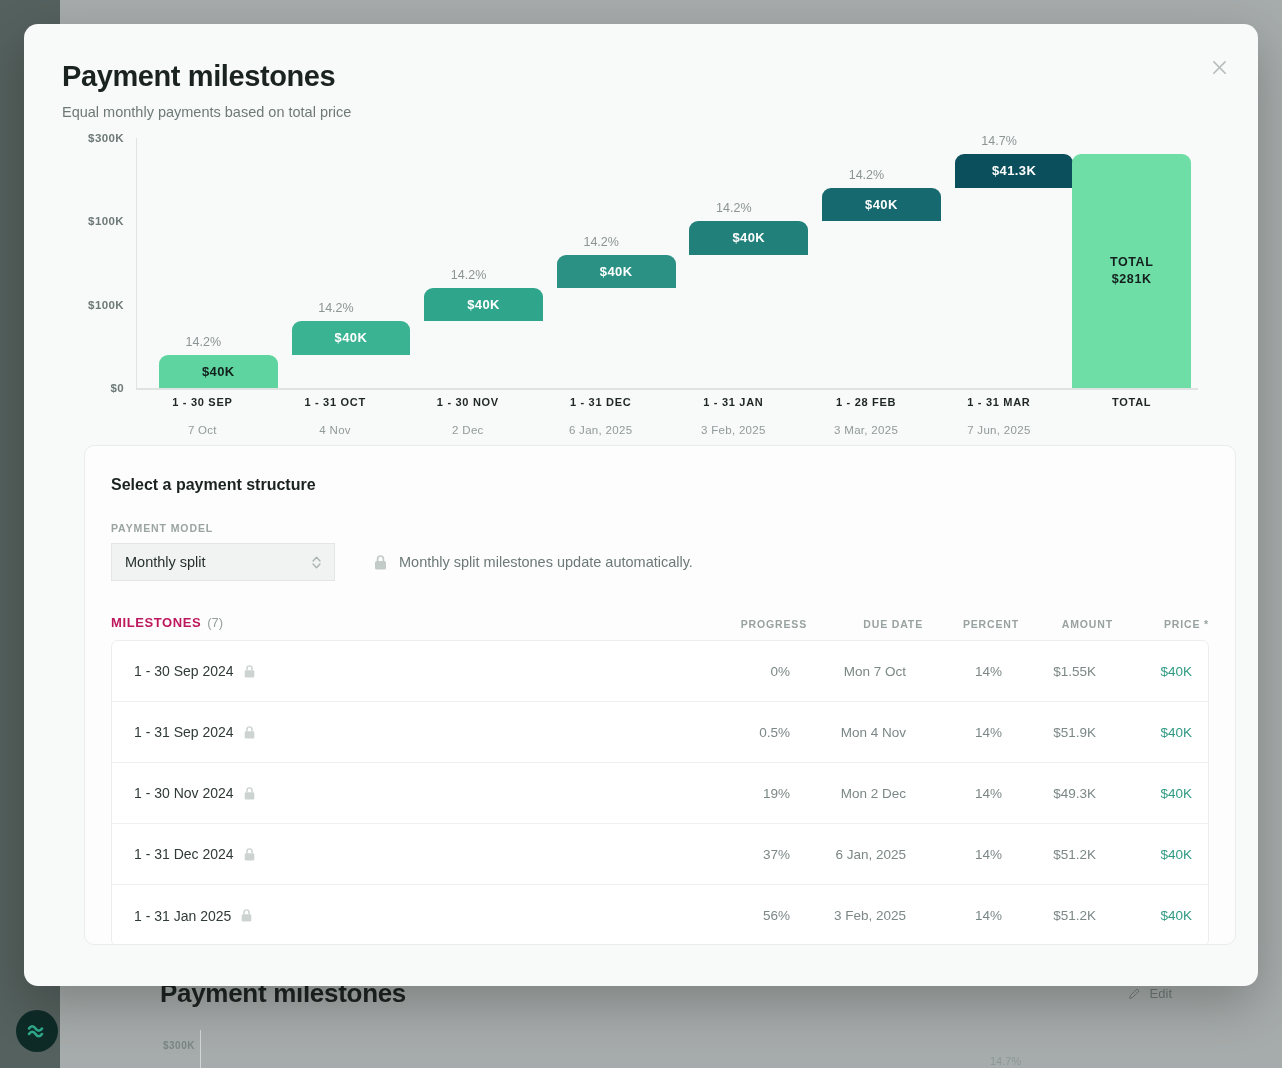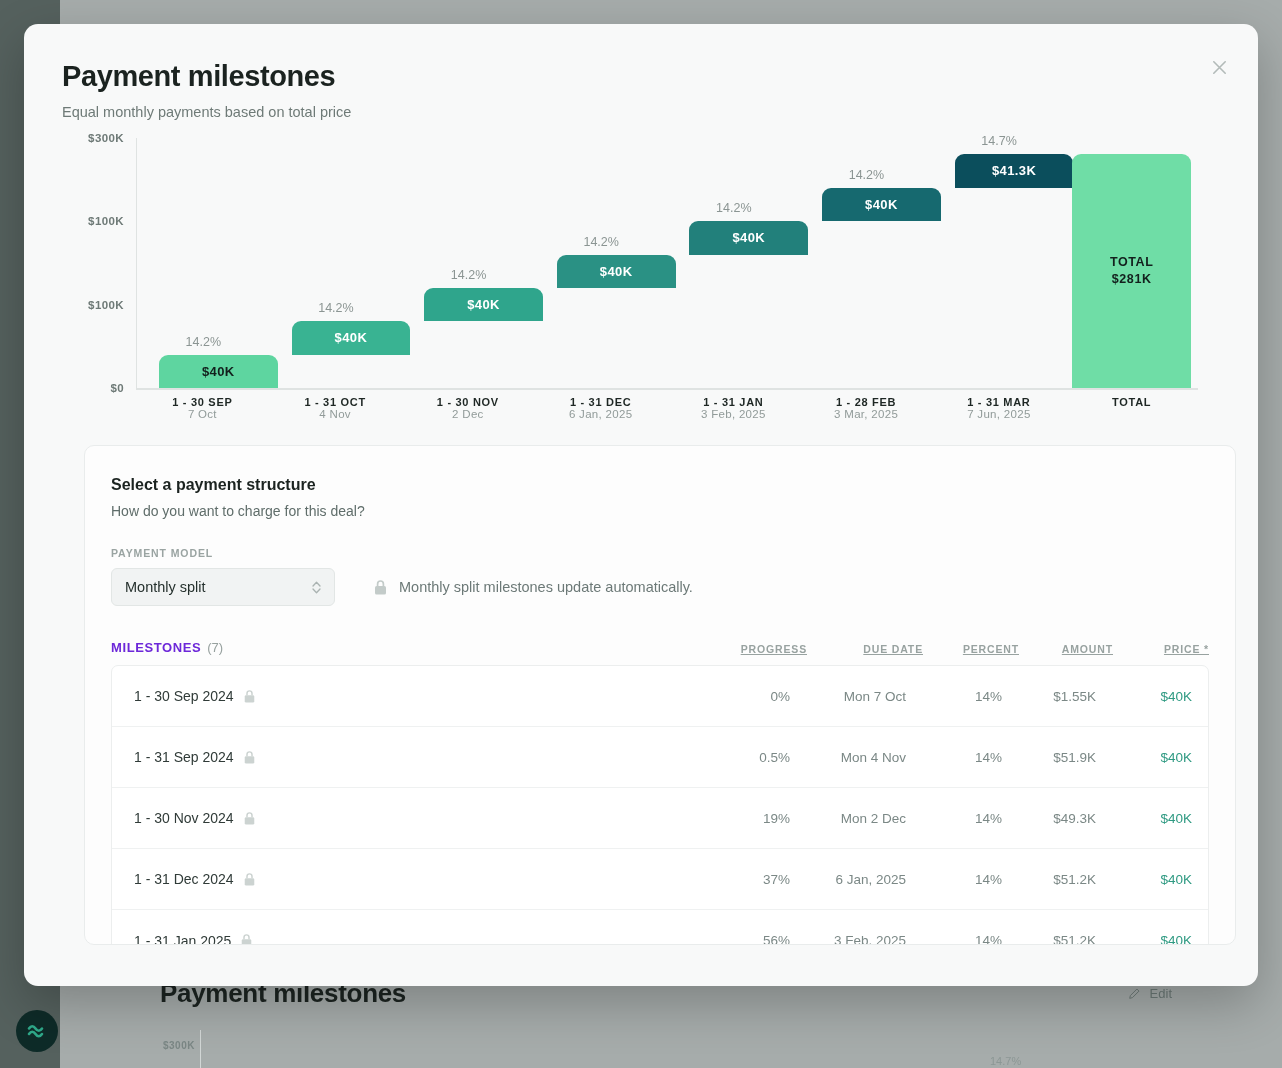--- a/index.html
+++ b/index.html
@@ -96,62 +96,62 @@
   }
   .total-bar span {
     font-size: 12.5px; font-weight: 700; color: #13201d;
     letter-spacing: .6px; line-height: 1.35;
   }
   .x-labels { position: absolute; left: 112px; right: 60px; top: 258px; }
   .x-item { position: absolute; text-align: center; }
   .x-main {
     font-size: 11px; font-weight: 700; color: #1e2724; letter-spacing: .7px;
   }
-  .x-sub { margin-top: 0; font-size: 11.5px; color: #919b99; letter-spacing: .3px; }
+  .x-sub { margin-top: 16px; font-size: 11.5px; color: #919b99; letter-spacing: .3px; }
 
   
   .card {
     margin: 12px 22px 0 60px;
     background: #fdfdfd; border: 1px solid #e9ecec;
     border-radius: 10px; padding: 30px 0 0 0;
     height: 500px; overflow: hidden;
   }
   .card-pad { padding: 0 26px; }
   .card-title { font-size: 16px; font-weight: 700; color: #1b2320; }
   .card-sub { margin-top: 9px; font-size: 14px; color: #5f6d6a; }
   .field-label {
     margin-top: 28px; font-size: 10.5px; font-weight: 700;
     color: #9aa4a2; letter-spacing: .9px;
   }
   .row-select { margin-top: 9px; display: flex; align-items: center; }
   .select-box {
     width: 224px; height: 38px; background: #f1f3f3;
-    border: 1px solid #e2e6e5; border-radius: 6px;
+    border: 1px solid #e2e6e5; border-radius: 0;
     display: flex; align-items: center; justify-content: space-between;
     padding: 0 11px 0 13px; cursor: pointer;
   }
   .select-box span { font-size: 14.5px; color: #25302d; }
   .lock-note {
     margin-left: 38px; display: flex; align-items: center; gap: 11px;
     font-size: 14.5px; color: #6c7977;
   }
 
   
   .tbl-head {
     margin-top: 34px; display: flex; align-items: flex-end;
     padding: 0 26px 10px 26px;
   }
   .tbl-head .lead { flex: 1; display: flex; align-items: baseline; gap: 6px; }
   .lead-main {
-    font-size: 13px; font-weight: 700; color: #6d28d9; letter-spacing: .6px;
+    font-size: 13px; font-weight: 700; color: #be185d; letter-spacing: .6px;
   }
   .lead-count { font-size: 13px; color: #97a19f; }
   .col-h {
     font-size: 10.5px; font-weight: 700; color: #98a2a0;
-    letter-spacing: .85px; text-align: right; text-decoration: underline;
+    letter-spacing: .85px; text-align: right;
   }
   .c-prog { width: 104px; } .c-due { width: 116px; }
   .c-pct { width: 96px; } .c-amt { width: 94px; } .c-price { width: 96px; }
 
   .tbl-body {
     margin: 0 26px; background: #fff;
     border: 1px solid #eceeee; border-radius: 7px;
   }
   .trow {
     display: flex; align-items: center; height: 61px;
@@ -269,21 +269,20 @@
         <div class="x-item" style="left: 87.5%; width: 12.5%;">
           <div class="x-main">TOTAL</div>
           <div class="x-sub"></div>
         </div>
       </div>
   </div>
 
   <div class="card">
     <div class="card-pad">
       <div class="card-title">Select a payment structure</div>
-      <div class="card-sub">How do you want to charge for this deal?</div>
       <div class="field-label">PAYMENT MODEL</div>
       <div class="row-select">
         <div class="select-box">
           <span>Monthly split</span>
           <svg width="13" height="17" viewBox="0 0 13 17">
             <path d="M3 7L6.5 3.2 10 7" fill="none" stroke="#aab3b1" stroke-width="1.3" stroke-linecap="round" stroke-linejoin="round"></path>
             <path d="M3 10l3.5 3.8L10 10" fill="none" stroke="#aab3b1" stroke-width="1.3" stroke-linecap="round" stroke-linejoin="round"></path>
           </svg>
         </div>
         <div class="lock-note">

